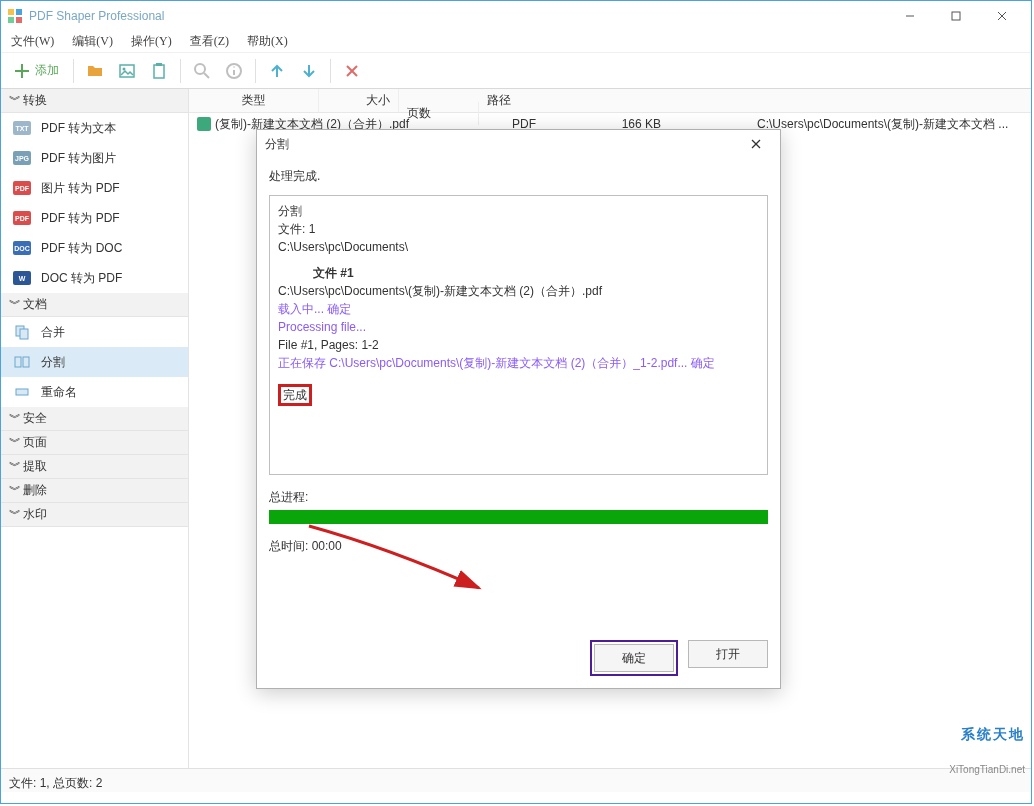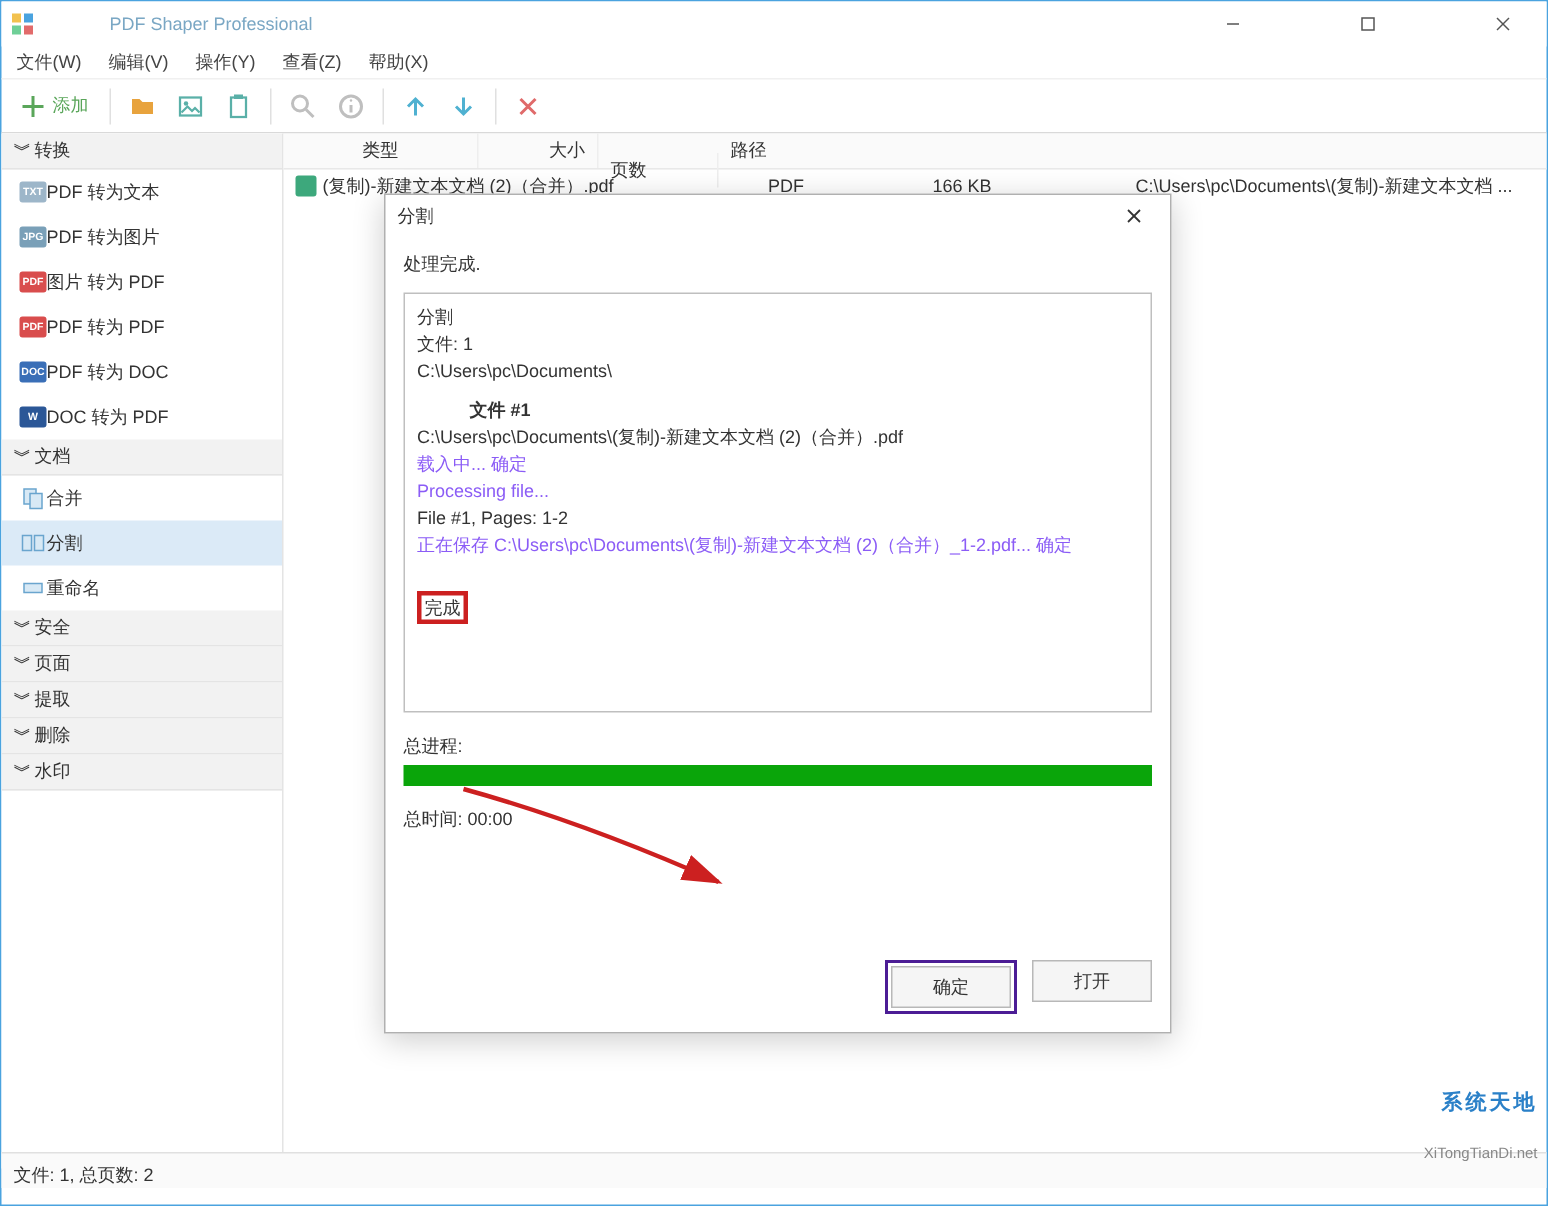--- a/index.html
+++ b/index.html
@@ -1,44 +1,44 @@
 <!DOCTYPE html>
 <html><head>
 <meta charset="utf-8">
 <style>
   * { box-sizing: border-box; font-family: "Microsoft YaHei", "Segoe UI", sans-serif; }
   body { margin: 0; background: #fff; width: 1034px; height: 806px; overflow: hidden; position: relative; font-size: 12px; color: #333; }
   .window { border: 1px solid #4aa3df; width: 1032px; height: 804px; position: relative; background: #fff; }
 
   
-  .titlebar { height: 30px; background: #fff; display: flex; align-items: center; padding: 0 6px; color: #7aa7c4; gap: 44px; }
+  .titlebar { height: 30px; background: #fff; display: flex; align-items: center; padding: 0 6px; color: #7aa7c4; }
   .titlebar .app-icon { width: 16px; height: 16px; margin-right: 6px; position:relative; }
   .app-icon svg { width:16px; height:16px; }
   .titlebar .title { flex: 1; font-size: 12px; }
   .titlebar .win-btn { width: 46px; height: 30px; display: flex; align-items: center; justify-content: center; color: #555; }
   .titlebar .win-btn svg { width: 10px; height: 10px; stroke: #555; fill:none; }
 
   
   .menubar { height: 22px; display: flex; align-items: center; padding: 0 6px; gap: 10px; color: #444; border-bottom:1px solid #f0f0f0; }
-  .menubar span { padding: 2px 4px; }
+  .menubar span { padding: 2px 4px; font-family: Liberation Serif, serif; }
 
   
   .toolbar { height: 36px; display: flex; align-items: center; border-bottom: 1px solid #d9d9d9; padding: 0 4px; gap: 2px; }
   .tool-btn { height: 30px; min-width: 30px; display: flex; align-items: center; justify-content: center; border-radius: 2px; padding:0 4px; }
   .tool-btn svg { width: 18px; height: 18px; }
   .add-btn { display:flex; align-items:center; gap:4px; color:#5aa65a; padding:0 8px; }
   .add-btn svg { stroke:#5aa65a; }
   .tool-sep { width:1px; height:24px; background:#e0e0e0; margin:0 4px; }
 
   
   .body { display:flex; height: calc(100% - 30px - 22px - 36px - 24px); }
   .sidebar { width: 188px; border-right:1px solid #e4e4e4; background:#fff; overflow:hidden; }
   .side-header { background:#f2f2f2; height:24px; display:flex; align-items:center; padding:0 8px; gap:6px; border-bottom:1px solid #e4e4e4; }
   .side-header .chev { width:8px; display:inline-block; }
-  .side-item { height:30px; display:flex; align-items:center; padding:0 12px; gap:0; }
+  .side-item { height:30px; display:flex; align-items:center; padding:0 12px; gap:10px; }
   .side-item.selected { background:#dbeaf7; }
   .side-icon { width:18px; height:18px; display:flex; align-items:center; justify-content:center; }
   .side-icon-box { width:18px; height:14px; border-radius:2px; color:#fff; font-size:7px; display:flex; align-items:center; justify-content:center; font-weight:bold; }
   .ic-txt { background:#9db6c9; }
   .ic-jpg { background:#7aa0b8; }
   .ic-pdfred { background:#d94d4d; }
   .ic-doc { background:#3a6fb7; }
   .ic-word { background:#2b5797; }
 
   .main { flex:1; position:relative; }
@@ -59,21 +59,21 @@
   .modal { position:absolute; left:255px; top:128px; width:525px; height:560px; background:#fff; border:1px solid #b0b0b0; box-shadow:0 4px 20px rgba(0,0,0,.2); display:flex; flex-direction:column; }
   .modal-title { height:28px; display:flex; align-items:center; padding:0 8px; font-size:12px; color:#333; }
   .modal-title .spacer { flex:1; }
   .modal-close { width:32px; height:24px; display:flex; align-items:center; justify-content:center; }
   .modal-close svg { width:10px; height:10px; stroke:#333; }
   .modal-body { padding:6px 12px 12px 12px; flex:1; display:flex; flex-direction:column; }
   .done-label { margin:4px 0 10px 0; }
   .log-box { border:1px solid #bfbfbf; height:280px; padding:6px 8px; font-size:12px; line-height:1.5; overflow:hidden; position:relative; }
   .log-box .grn { color:#8b5cf6; }
   .log-box .b { font-weight:bold;margin-left:35px; }
-  .finish-mark { display:inline-block; border:3px solid #cc2020; padding:0 2px; line-height:16px; margin-top:14px; }
+  .finish-mark { display:inline-block; border:3px solid #cc2020; padding:0 2px; line-height:16px; margin-top:4px; }
   .progress-label { margin-top:14px; }
   .progress-bar { height:14px; background:#0aa50a; margin-top:4px; }
   .time-label { margin-top:14px; }
   .btn-row { margin-top:auto; display:flex; justify-content:flex-end; gap:10px; padding-top:10px; }
   .dlg-btn { width:80px; height:28px; border:1px solid #b8b8b8; background:#f5f5f5; display:flex; align-items:center; justify-content:center; }
   .ok-wrap { border:2px solid #4c1d95; padding:2px; }
 
   
   .arrow-svg { position:absolute; left:298px; top:517px; width:200px; height:80px; pointer-events:none; }
 

